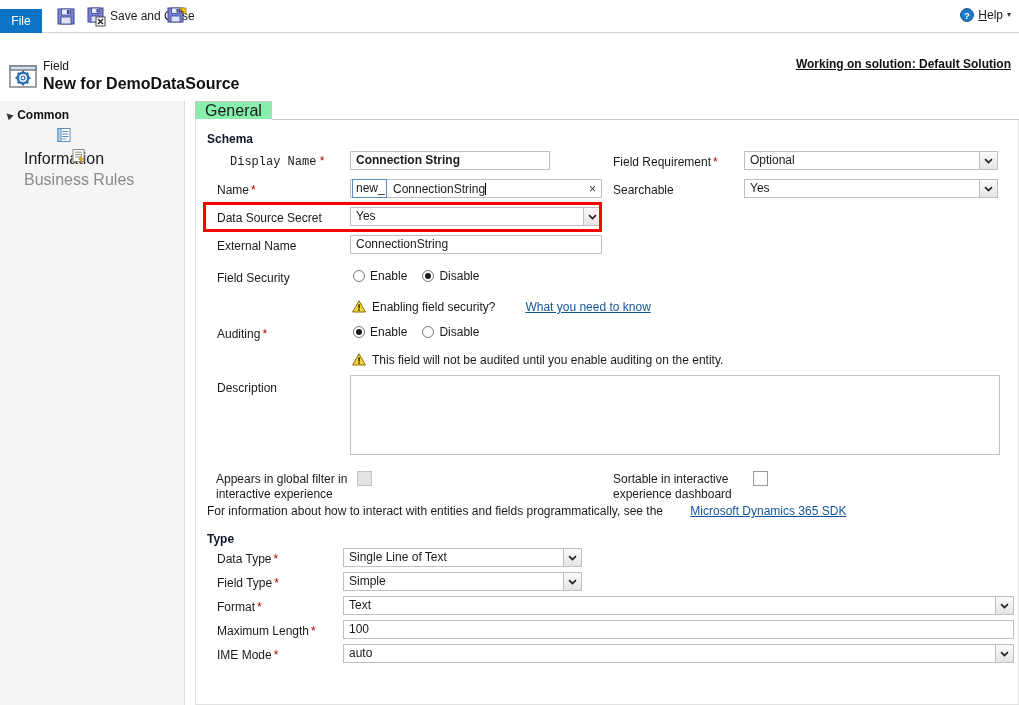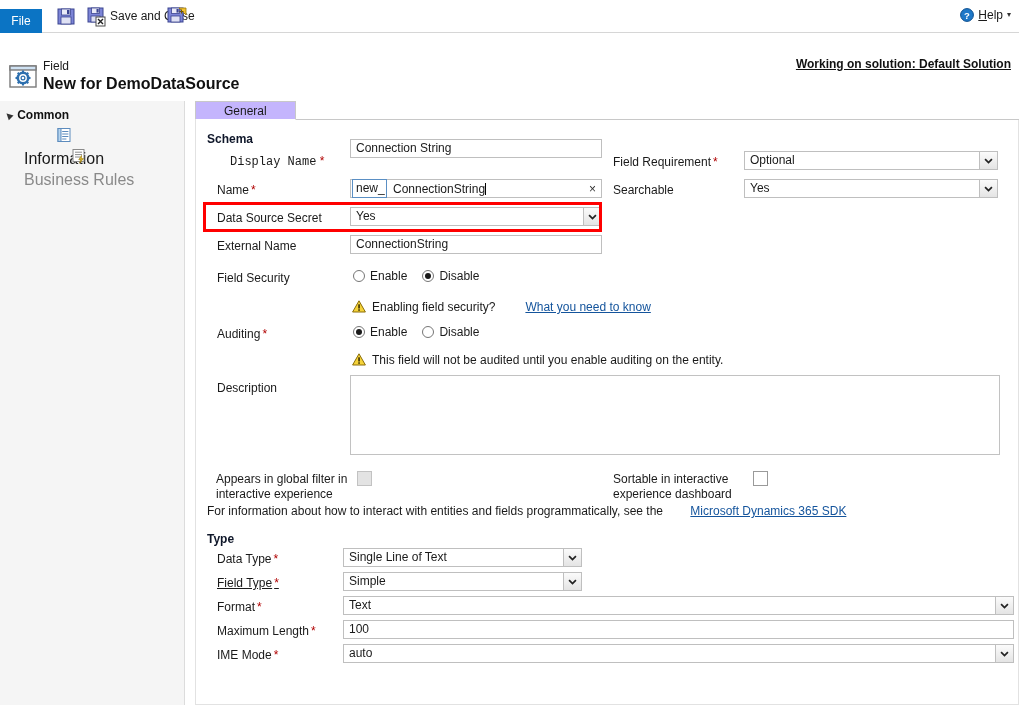--- a/index.html
+++ b/index.html
@@ -77,23 +77,23 @@
 
   
   .form {
     position:absolute; left:186px; top:101px; width:833px; height:604px; background:#ffffff;
   }
   .tabstrip {
     position:absolute; left:9px; top:0px; width:824px; height:19px;
     border-bottom:1px solid #c8c8c8;
   }
   .tab {
-    position:absolute; left:0; top:0px; height:19px; padding:0 28px;
+    position:absolute; left:0; top:0px; height:19px; padding:0 9px;
     border:1px solid #c8c8c8; border-bottom:1px solid #ffffff;
-    background:#c4b5fd; font-size:12px; color:#1a1a1a;
+    background:#86efac; font-size:16px; color:#1a1a1a;
     display:flex; align-items:center; cursor:pointer;
   }
   .panel {
     position:absolute; left:9px; top:19px; width:824px; height:585px;
     border-left:1px solid #e2e2e2; border-right:1px solid #e2e2e2; border-bottom:1px solid #e2e2e2;
     background:#ffffff;
   }
   .sect-title { position:absolute; font-size:12px; font-weight:bold; color:#0f172a; }
   .lbl { position:absolute; font-size:12px; color:#1a1a1a; white-space:nowrap; }
   .req { color:#b00000; font-size:12px; margin-left:2px; }
@@ -280,21 +280,21 @@
       <div class="tab">General</div>
     </div>
 
     <div class="panel">
 
       <div class="sect-title" style="left:11px; top:12px;">Schema</div>
 
       <div class="lbl" style="left:34px; top:35px;font-family:Liberation Mono, monospace;">
         <span>Display Name</span><span class="req">*</span>
       </div>
-      <div class="tf" style="left:154px; top:19px; width:252px;">Connection String</div>
+      <div class="tf" style="left:154px; top:31px; width:200px;font-weight:bold;">Connection String</div>
 
       <div class="lbl" style="left:417px; top:35px;">
         <span>Field Requirement</span><span class="req">*</span>
       </div>
       <div class="sel" style="left:548px; top:31px; width:254px;">
         <span class="val">Optional</span>
         <span class="arrow">
           <svg class="chev" viewBox="0 0 10 7">
               <path d="M1 1.4 L5 5.4 L9 1.4" stroke="#222" stroke-width="2" fill="none"></path>
             </svg>
@@ -406,21 +406,21 @@
       </div>
       <div class="sel" style="left:147px; top:428px; width:239px;text-align:center;">
         <span class="val">Single Line of Text</span>
         <span class="arrow">
           <svg class="chev" viewBox="0 0 10 7">
               <path d="M1 1.4 L5 5.4 L9 1.4" stroke="#222" stroke-width="2" fill="none"></path>
             </svg>
         </span>
       </div>
 
-      <div class="lbl" style="left:21px; top:456px;text-decoration:underline;">
+      <div class="lbl" style="left:21px; top:456px;">
         <span>Field Type</span><span class="req">*</span>
       </div>
       <div class="sel" style="left:147px; top:452px; width:239px;">
         <span class="val">Simple</span>
         <span class="arrow">
           <svg class="chev" viewBox="0 0 10 7">
               <path d="M1 1.4 L5 5.4 L9 1.4" stroke="#222" stroke-width="2" fill="none"></path>
             </svg>
         </span>
       </div>

